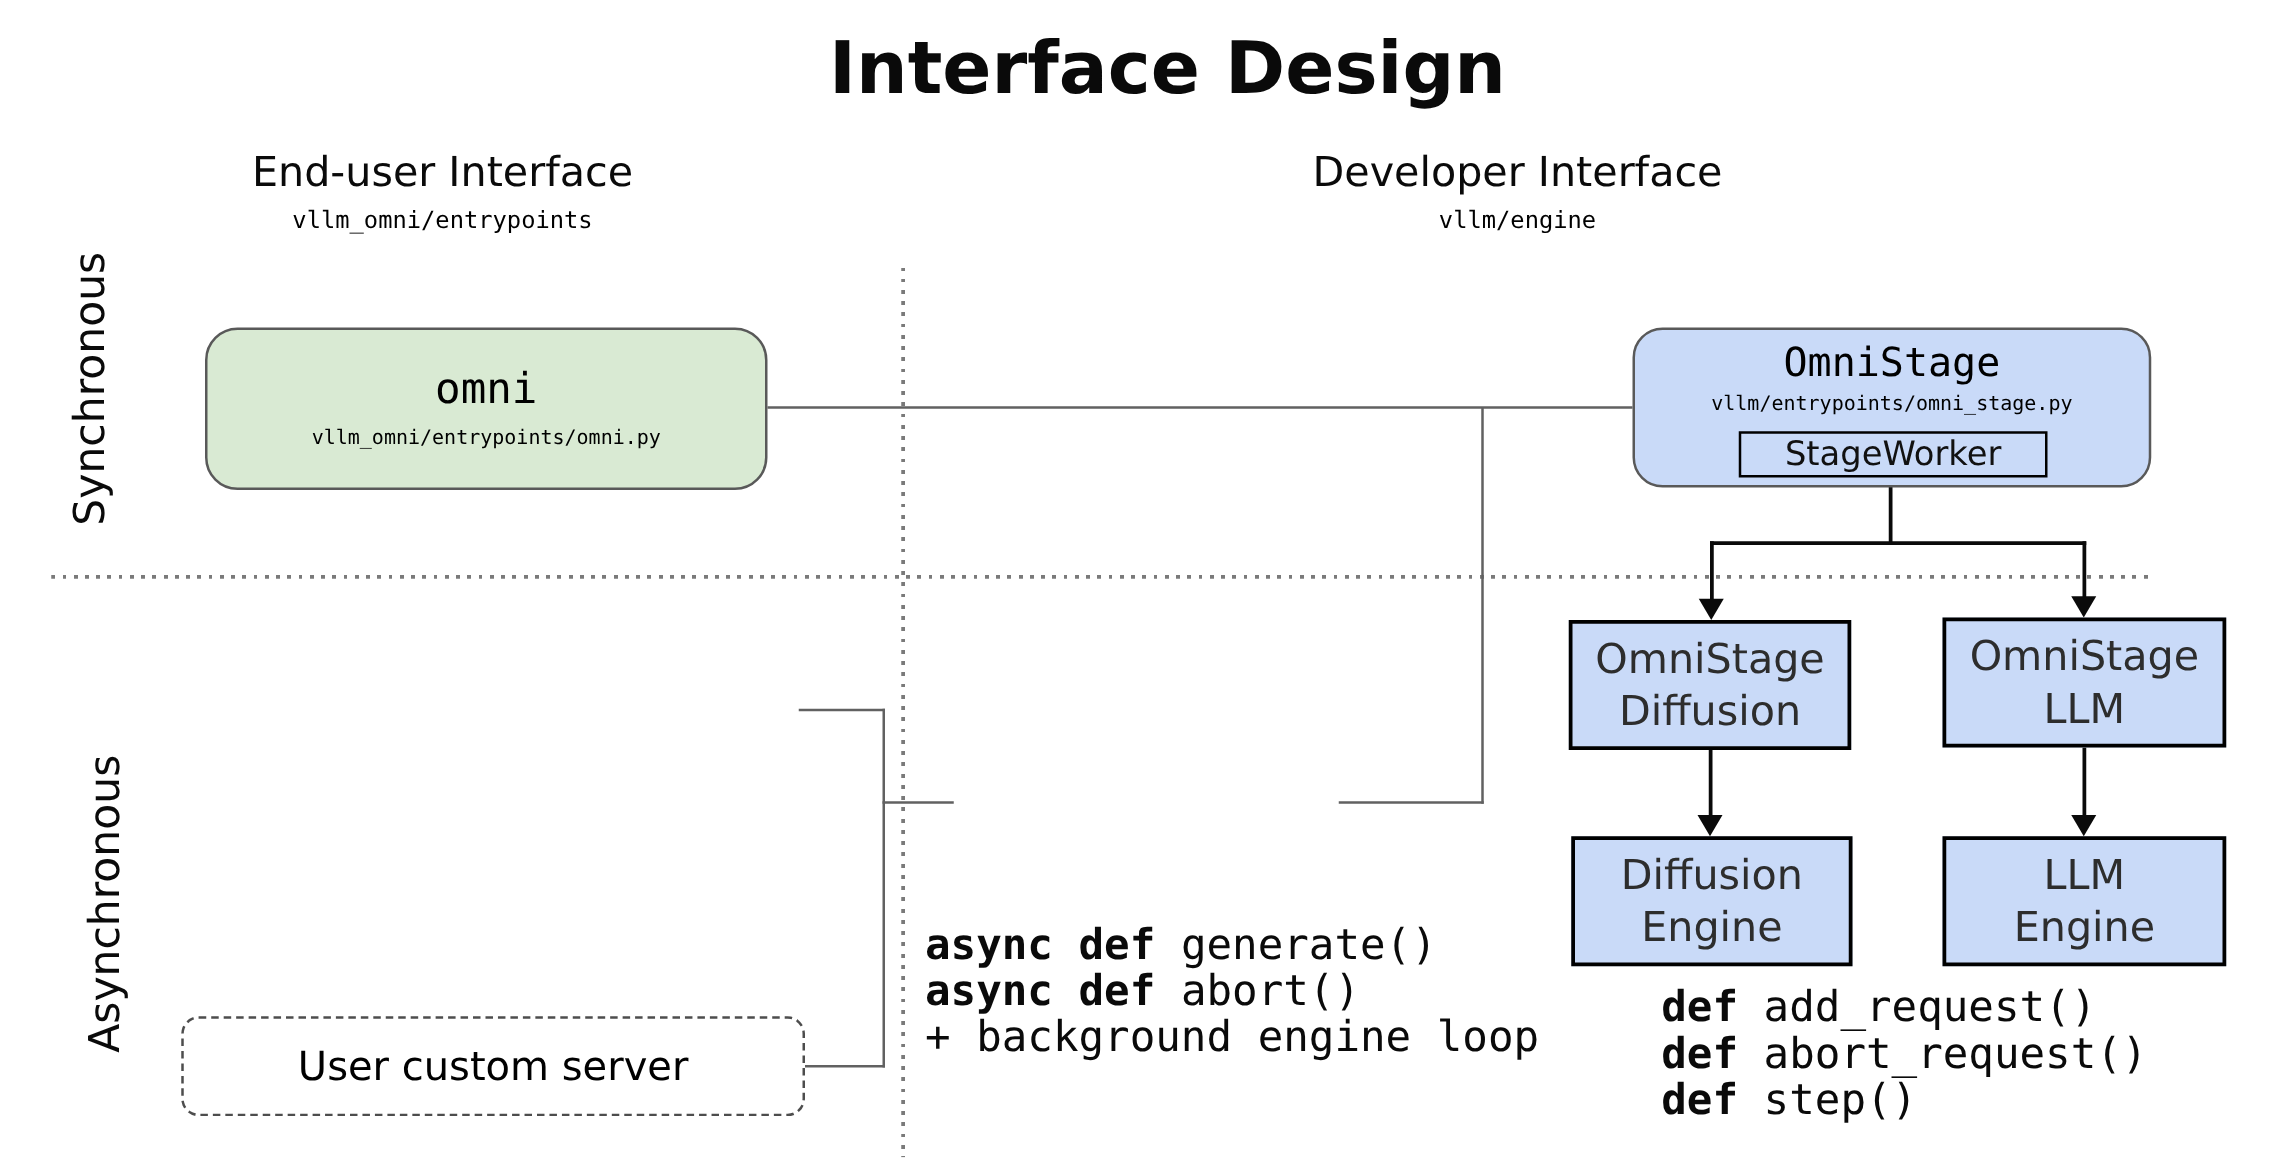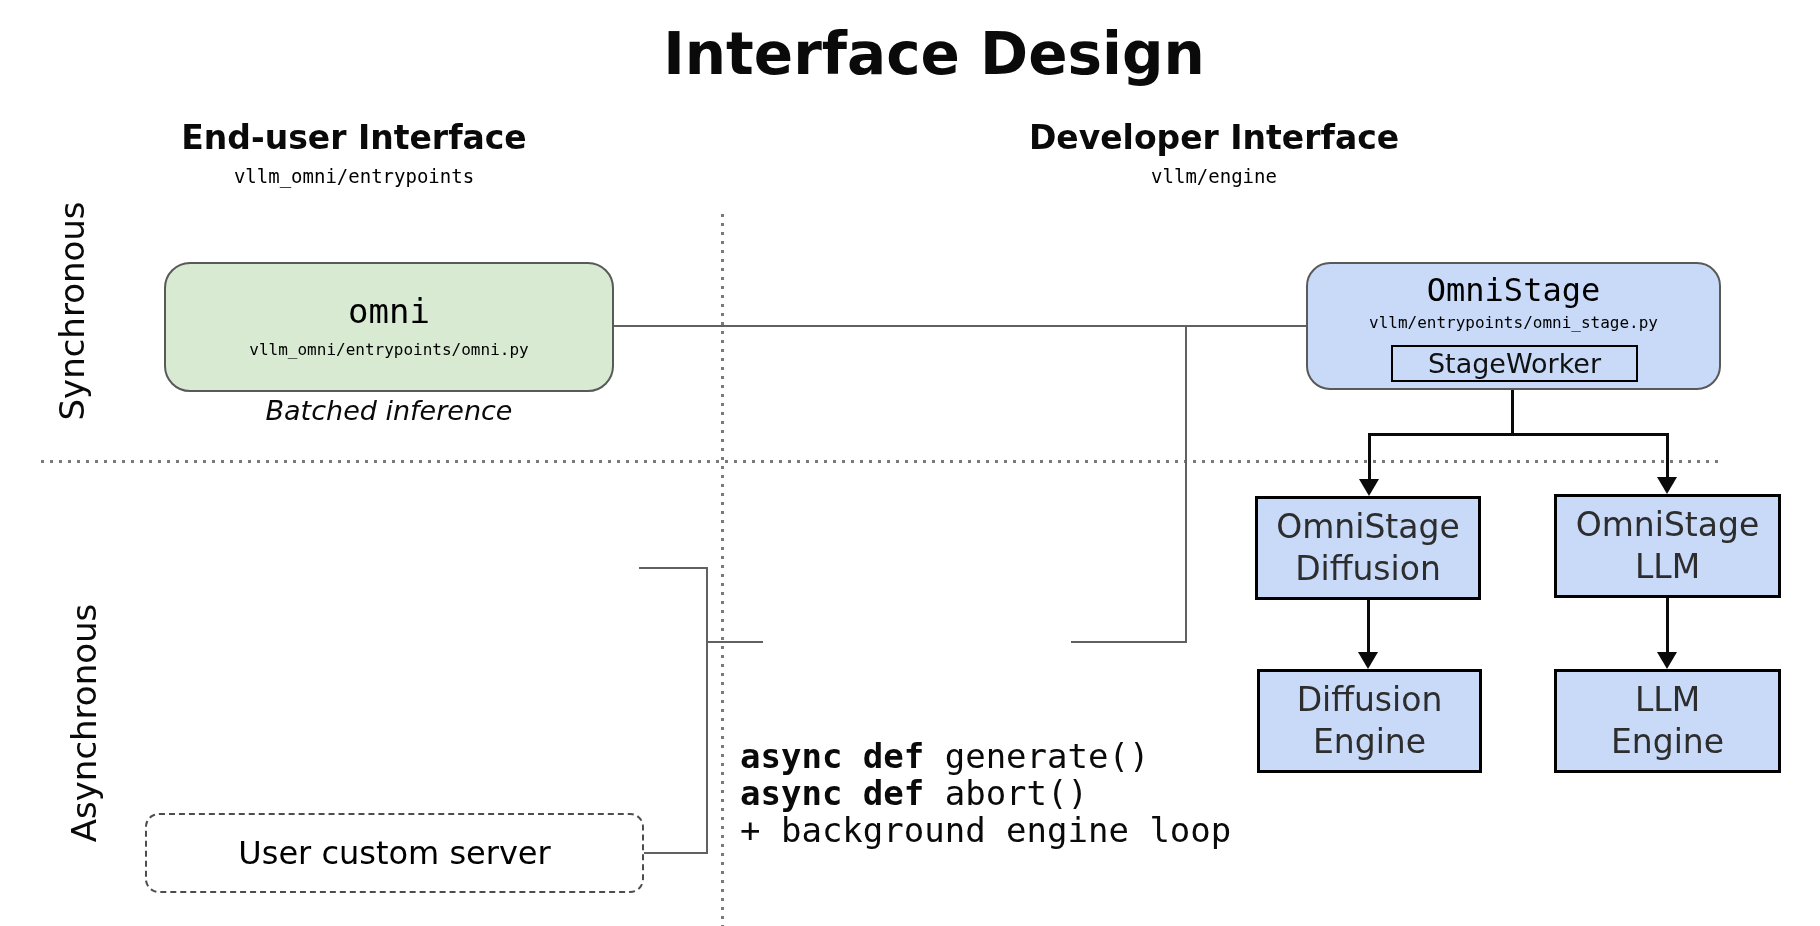--- a/index.html
+++ b/index.html
@@ -44,21 +44,21 @@
     display:flex; flex-direction:column; align-items:center; justify-content:center;
     text-align:center; font-size:33px; line-height:1.28; color:#2d2d2d; }
   
   .dashed{ position:absolute; border:2.5px dashed #4d4d4d; border-radius:14px;
     background:#ffffff; display:flex; align-items:center; justify-content:center;
     font-size:32px; color:#000; }
   
   .main-title{ position:absolute; top:20px; left:0; width:100%; text-align:center;
     font-size:58px; font-weight:bold; color:#0a0a0a; }
   .col-header{ position:absolute; text-align:center; }
-  .col-header .h1{ font-size:33px; font-weight:bold; color:#0a0a0a; }
+  .col-header .h1{ font-size:33px; font-weight:normal; color:#0a0a0a; }
   .col-header .h2{ font-family:"DejaVu Sans Mono",monospace; font-size:19px; margin-top:8px; color:#000; }
   .caption{ position:absolute; font-style:italic; font-size:27px; text-align:center; color:#0a0a0a; }
   .rot{ position:absolute; transform:translate(-50%,-50%) rotate(-90deg);
     white-space:nowrap; font-size:34px; font-weight:500; color:#0a0a0a; }
   
   .code{ position:absolute; font-family:"DejaVu Sans Mono",monospace; font-size:34px;
     line-height:37px; color:#0a0a0a; }
   .code-line{ white-space:pre; }
   .kw{ font-weight:bold; }
 </style>
@@ -100,21 +100,20 @@
     <div class="h2">vllm/engine</div>
   </div>
 
   <div class="rot" style="left:48px; top:311px;">Synchronous</div>
   <div class="rot" style="left:60px; top:723px;">Asynchronous</div>
 
   <div class="rbox green" style="left:140px; top:262px; width:450px; height:130px;">
     <div class="box-title">omni</div>
     <div class="box-path">vllm_omni/entrypoints/omni.py</div>
   </div>
-  <div class="caption" style="left:140px; top:395px; width:450px;">Batched inference</div>
 
 
   <div class="dashed" style="left:121px; top:813px; width:499px; height:80px;">
     <span>User custom server</span>
   </div>
 
 
   <div class="code" style="left:716px; top:738px;">
     <div class="code-line"><span class="kw">async def</span><span> generate()</span></div>
     <div class="code-line"><span class="kw">async def</span><span> abort()</span></div>
@@ -139,14 +138,19 @@
   </div>
   <div class="sqbox" style="left:1233px; top:669px; width:225px; height:104px;">
     <div>Diffusion</div>
     <div>Engine</div>
   </div>
   <div class="sqbox" style="left:1530px; top:669px; width:227px; height:104px;">
     <div>LLM</div>
     <div>Engine</div>
   </div>
 
+  <div class="code" style="left:1305px; top:788px;">
+    <div class="code-line"><span class="kw">def</span><span> add_request()</span></div>
+    <div class="code-line"><span class="kw">def</span><span> abort_request()</span></div>
+    <div class="code-line"><span class="kw">def</span><span> step()</span></div>
+  </div>
 
 </div>
 
 </body></html>

